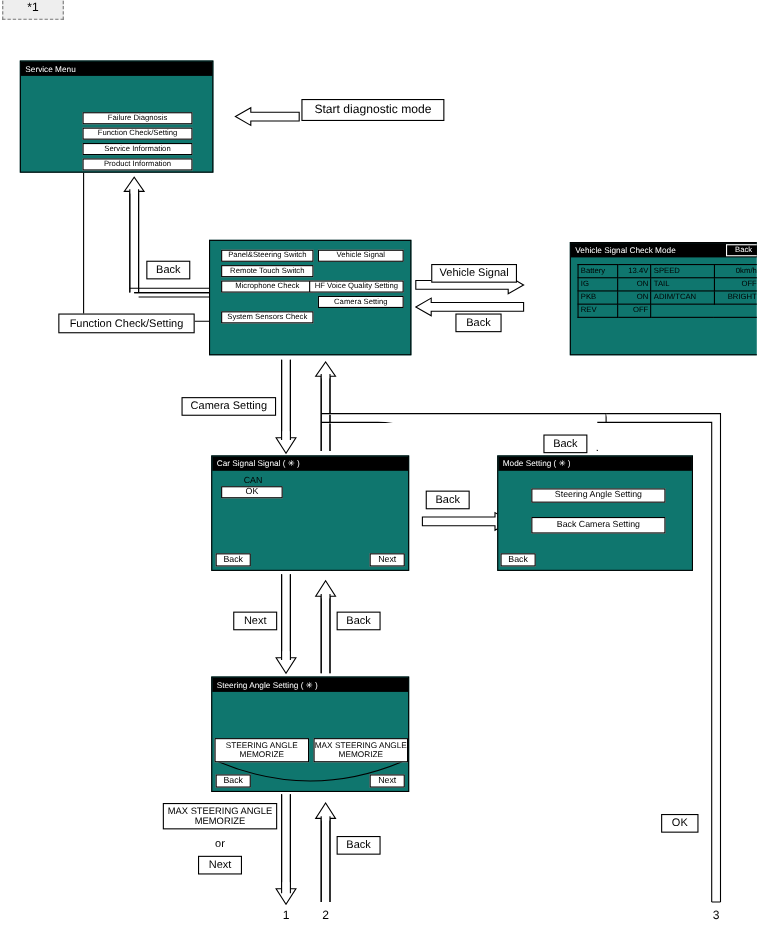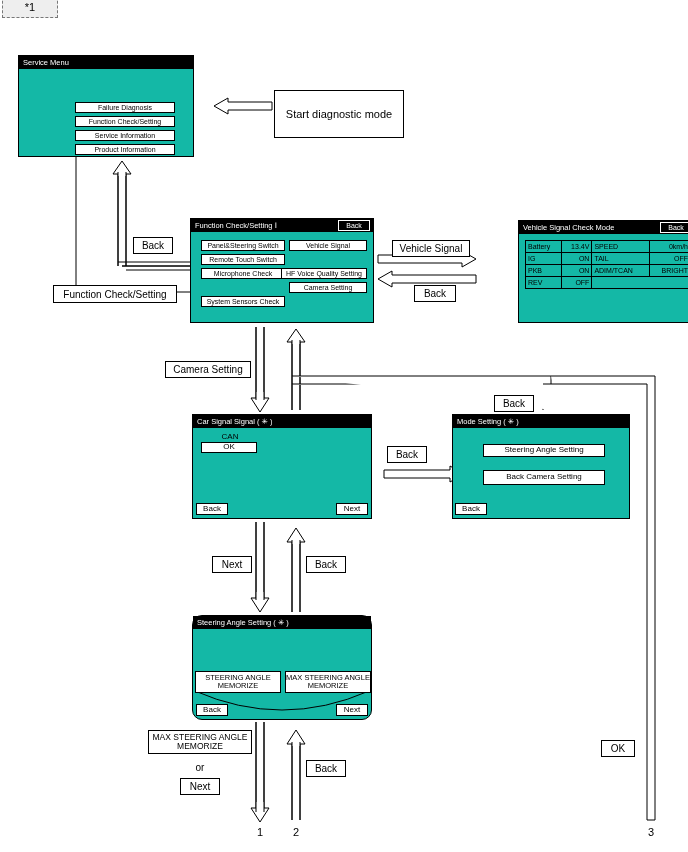--- a/index.html
+++ b/index.html
@@ -1,21 +1,21 @@
 <!DOCTYPE html>
 <html><head>
 <meta charset="utf-8">
 <style>
   html,body{margin:0;padding:0;background:#fff;}
   body{width:688px;height:852px;position:relative;overflow:hidden;
        font-family:"Liberation Sans",sans-serif;color:#000;}
   .abs{position:absolute;}
 
   
-  .screen{position:absolute;border:1px solid #000;background:#14b8a6;box-sizing:border-box;}
+  .screen{position:absolute;border:1px solid #000;background:#0f766e;box-sizing:border-box;}
   .screen .titlebar{background:#000;color:#fff;height:13px;line-height:13px;
         font-size:7.5px;padding:0 4px;box-sizing:border-box;position:relative;white-space:nowrap;}
   .screen .titlebar .ttl{position:absolute;left:4px;top:0;}
   .screen .body{position:relative;width:100%;}
 
   
   .btn{position:absolute;border:1px solid #000;background:#fff;box-sizing:border-box;
        font-size:7px;text-align:center;white-space:nowrap;display:flex;
        align-items:center;justify-content:center;line-height:1.05;}
   .btn.b2{flex-direction:column;}
@@ -141,31 +141,25 @@
     </div>
     <div class="btn" style="left:56px;top:61px;width:100px;height:11px;">
       <span>Service Information</span>
     </div>
     <div class="btn" style="left:56px;top:75px;width:100px;height:11px;">
       <span>Product Information</span>
     </div>
   </div>
 </div>
 
-<div class="lbl" style="left:274px;top:90px;width:130px;height:48px;font-size:11px;">
+<div class="lbl" style="left:274px;top:90px;width:130px;height:20px;font-size:11px;">
   <span>Start diagnostic mode</span>
 </div>
 
 <div class="screen" style="left:190px;top:218px;width:184px;height:105px;">
-  <div class="titlebar">
-    <span class="ttl">Function Check/Setting Ⅰ</span>
-    <span class="tbtn" style="right:3px;top:1px;width:32px;">
-      <span>Back</span>
-    </span>
-  </div>
   <div class="body" style="height:92px;">
     <div class="btn" style="left:10px;top:8px;width:84px;height:11px;">
       <span>Panel&amp;Steering Switch</span>
     </div>
     <div class="btn" style="left:10px;top:22px;width:84px;height:11px;">
       <span>Remote Touch Switch</span>
     </div>
     <div class="btn" style="left:10px;top:36px;width:84px;height:11px;">
       <span>Microphone Check</span>
     </div>
@@ -254,21 +248,21 @@
     </div>
     <div class="btn" style="left:30px;top:42px;width:122px;height:15px;font-size:8px;">
       <span>Back Camera Setting</span>
     </div>
     <div class="btn" style="left:2px;top:75px;width:32px;height:12px;font-size:8px;">
       <span>Back</span>
     </div>
   </div>
 </div>
 
-<div class="screen" style="left:192px;top:615px;width:180px;height:105px;border-radius:10px;">
+<div class="screen" style="left:192px;top:615px;width:180px;height:105px;">
   <div class="titlebar">
     <span class="ttl">Steering Angle Setting ( ✳ )</span>
   </div>
   <div class="body" style="height:92px;overflow:hidden;">
     <svg style="position:absolute;left:0;top:0;width:178px;height:92px;">
       <path d="M 2 62 Q 89 100 176 62" fill="none" stroke="#000" stroke-width="1"></path>
     </svg>
     <div class="btn b2" style="left:2px;top:42px;width:86px;height:22px;font-size:7.5px;">
       <span>STEERING ANGLE</span>
       <span>MEMORIZE</span>

